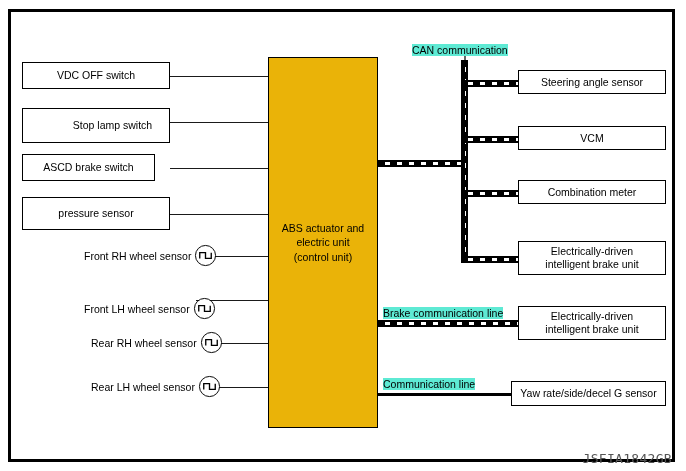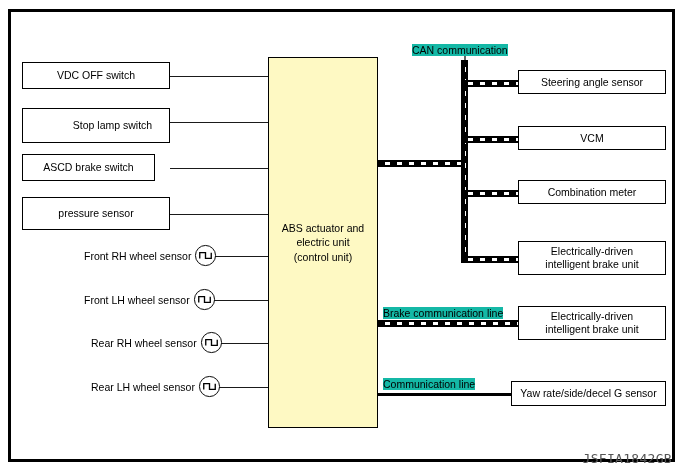--- a/index.html
+++ b/index.html
@@ -47,21 +47,21 @@
 
   
   #abs-unit {
     position: absolute;
     left: 268px;
     top: 57px;
     width: 110px;
     height: 371px;
     box-sizing: border-box;
     border: 1px solid #000000;
-    background: #fef9c3;
+    background: #eab308;
     display: flex;
     align-items: center;
     justify-content: center;
     flex-direction: column;
     font-size: 10.5px;
     line-height: 1.35;
     text-align: center;
     z-index: 7;
   }
 
@@ -135,21 +135,21 @@
     flex: 0 0 auto;
   }
 
   
   .caption {
     position: absolute;
     font-size: 10.5px;
     color: #000000;
     white-space: nowrap;
     z-index: 8;
-    background: #14b8a6;
+    background: #5eead4;
   }
   #watermark {
     position: absolute;
     right: 14px;
     bottom: 5px;
     font-family: "DejaVu Sans Mono", monospace;
     font-size: 13px;
     letter-spacing: .3px;
     color: #555555;
     z-index: 9;
@@ -184,21 +184,21 @@
   </div>
 
   <div class="sensor-row" style="left:48px; top:244px;">
     <span class="sensor-label">Front RH wheel sensor</span>
     <svg class="pulse-icon" viewBox="0 0 24 24">
       <circle cx="12" cy="12" r="10.5" fill="#ffffff" stroke="#000000" stroke-width="1"></circle>
       <polyline points="6,15 6,9 12,9 12,15 18,15 18,9" fill="none" stroke="#000000" stroke-width="1.4"></polyline>
     </svg>
   </div>
 
-  <div class="sensor-row" style="left:48px; top:288px;">
+  <div class="sensor-row" style="left:48px; top:297px;">
     <span class="sensor-label">Front LH wheel sensor</span>
     <svg class="pulse-icon" viewBox="0 0 24 24">
       <circle cx="12" cy="12" r="10.5" fill="#ffffff" stroke="#000000" stroke-width="1"></circle>
       <polyline points="6,15 6,9 12,9 12,15 18,15 18,9" fill="none" stroke="#000000" stroke-width="1.4"></polyline>
     </svg>
   </div>
 
   <div class="sensor-row" style="left:55px; top:331px;">
     <span class="sensor-label">Rear RH wheel sensor</span>
     <svg class="pulse-icon" viewBox="0 0 24 24">

